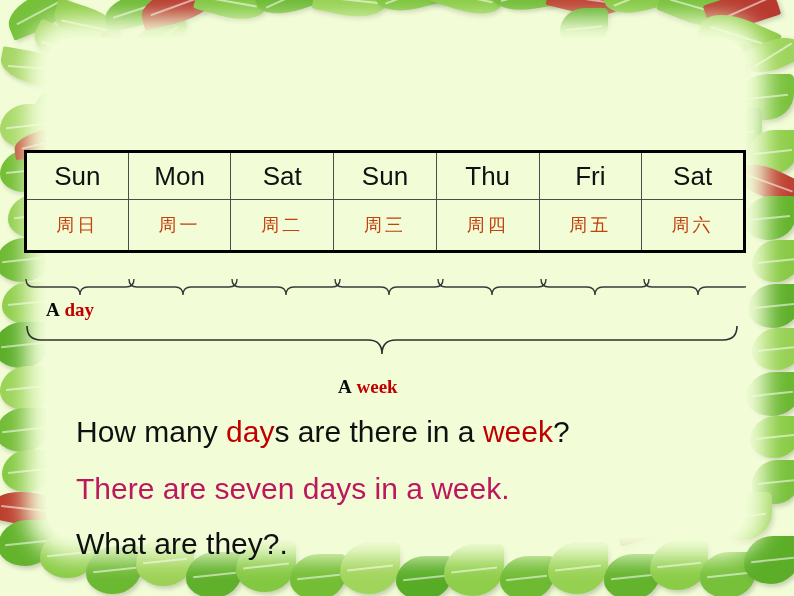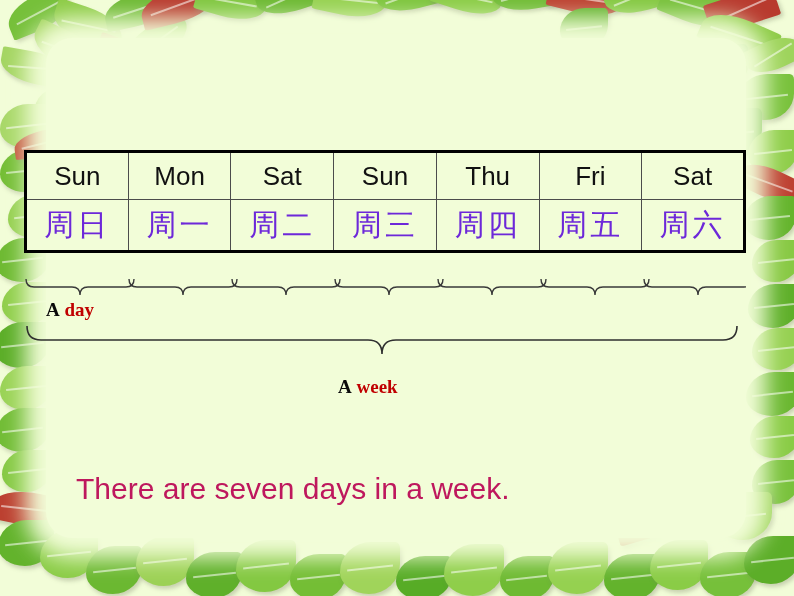--- a/index.html
+++ b/index.html
@@ -76,22 +76,22 @@
     background: #F2FDD8;
   }
   #week-table tr.en-row td {
     height: 44px;
     font-size: 26px;
     color: #111111;
     font-family: "Liberation Sans", sans-serif;
   }
   #week-table tr.zh-row td {
     height: 48px;
-    font-size: 30px;
-    color: #6d28d9;
+    font-size: 18px;
+    color: #c2410c;
     font-family: "Liberation Serif", serif;
     letter-spacing: 3px;
   }
 
   
   .brace-row {
     position: absolute;
     left: 24px;
     top: 276px;
     width: 722px;
@@ -254,17 +254,19 @@
   </svg>
 
   <div class="lbl" id="label-day">
     <span class="b">A</span><span>&nbsp;</span><span class="r">day</span>
   </div>
 
   <div class="lbl" id="label-week">
     <span class="b">A</span><span>&nbsp;</span><span class="r">week</span>
   </div>
 
+  <div class="sentence" id="line-question"><span>How many </span><span class="red">day</span><span>s are there in a </span><span class="red">week</span><span>?</span></div>
 
   <div class="sentence" id="line-answer">There are seven days in a week.</div>
 
+  <div class="sentence" id="line-followup">What are they?.</div>
 
 </div>
 
 </body></html>

